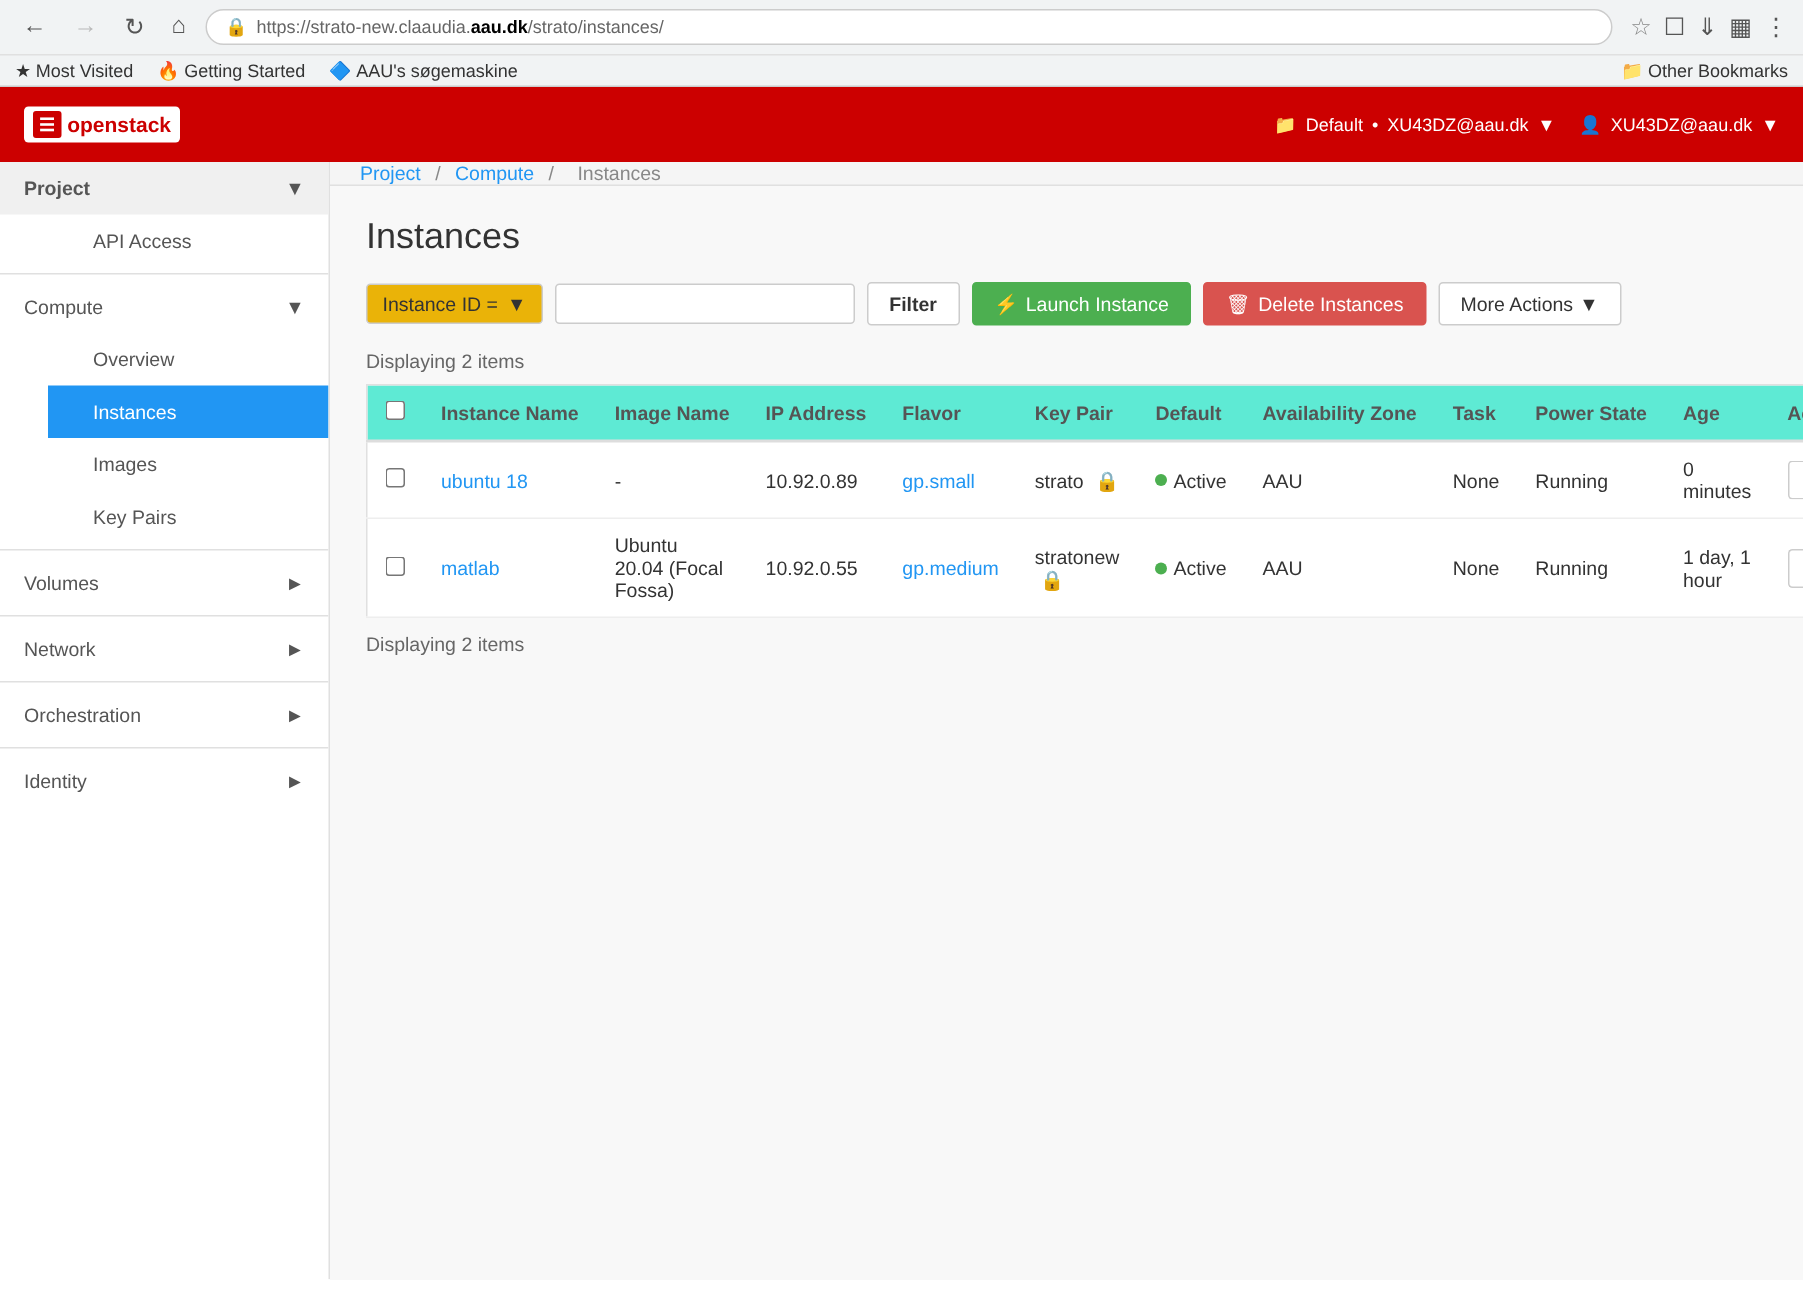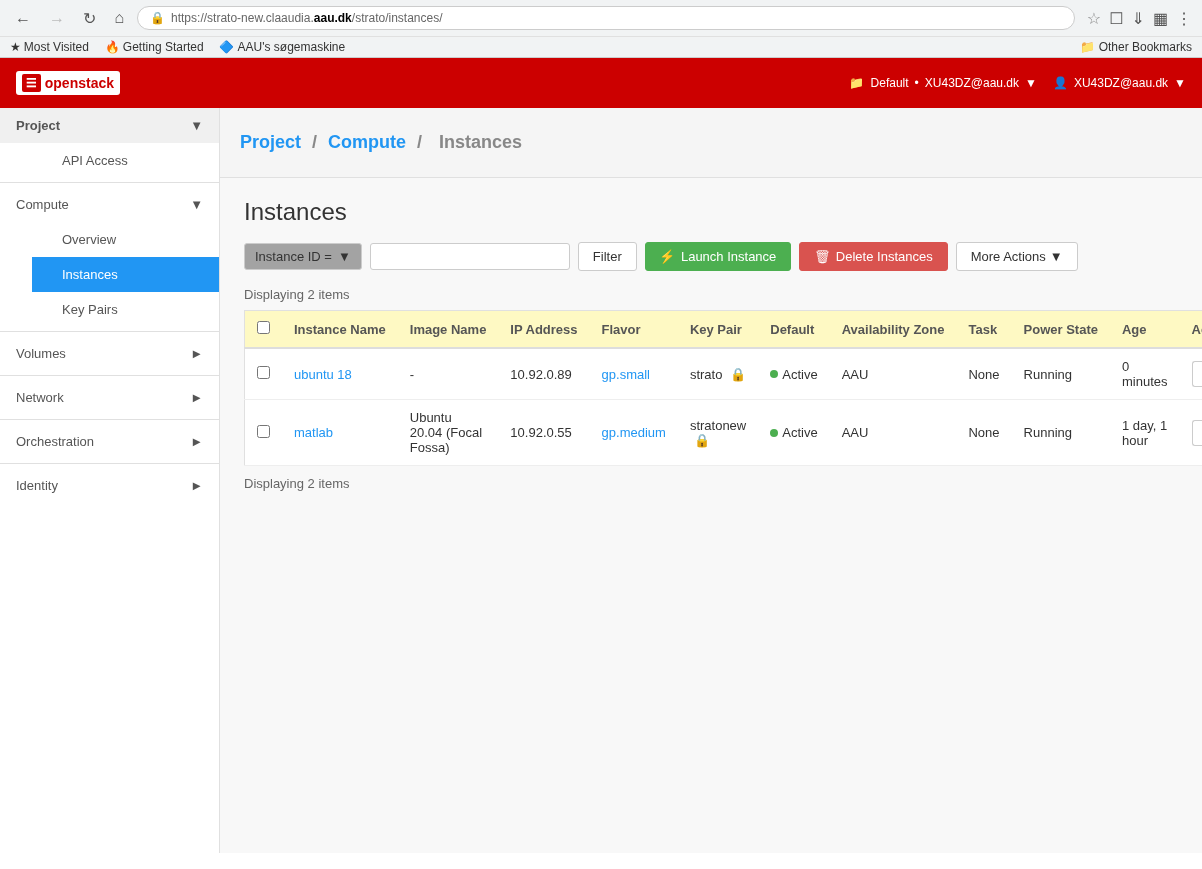--- a/index.html
+++ b/index.html
@@ -26,41 +26,41 @@
     .nav-item.sub { padding-left: 30px; margin-left: 32px; }
     .nav-separator { height: 1px; background: #e0e0e0; margin: 4px 0; }
 
     
     .top-header { background: #cc0000; display: flex; align-items: center; justify-content: space-between; padding: 0 16px; height: 50px; }
     .top-header-brand { display: flex; align-items: center; gap: 8px; color: white; font-size: 15px; font-weight: bold; }
     .top-header-right { display: flex; align-items: center; gap: 16px; color: white; font-size: 12px; }
 
     
     .content { flex: 1; overflow-y: auto; background: #f8f8f8; }
-    .breadcrumb { background: #f5f5f5; padding: 24px 20px; border-bottom: 1px solid #e0e0e0; font-size: 18px; color: #555; font-weight: bold; }
+    .breadcrumb { background: #f5f5f5; padding: 0 20px; border-bottom: 1px solid #e0e0e0; font-size: 13px; color: #555; }
     .breadcrumb a { color: #2196F3; text-decoration: none; }
     .breadcrumb span { margin: 0 6px; color: #888; }
 
     .page-content { padding: 20px 24px; }
     .page-title { font-size: 24px; font-weight: 300; color: #333; margin-bottom: 16px; }
 
     .toolbar { display: flex; align-items: center; gap: 8px; margin-bottom: 16px; flex-wrap: wrap; }
-    .filter-dropdown { display: flex; align-items: center; background: #a3a3a3; border: 1px solid #ccc; border-radius: 3px; padding: 5px 10px; cursor: pointer; gap: 6px; font-size: 13px; }
+    .filter-dropdown { display: flex; align-items: center; background: #eab308; border: 1px solid #ccc; border-radius: 3px; padding: 5px 10px; cursor: pointer; gap: 6px; font-size: 13px; }
     .filter-input { border: 1px solid #ccc; border-radius: 3px; padding: 5px 10px; font-size: 13px; width: 200px; }
     .btn { padding: 6px 14px; border-radius: 3px; border: 1px solid transparent; cursor: pointer; font-size: 13px; display: inline-flex; align-items: center; gap: 5px; }
-    .btn-default { background: #fff; border-color: #ccc; color: #333; }
+    .btn-default { background: #fff; border-color: #ccc; color: #333; font-weight: bold; }
     .btn-primary { background: #4caf50; border-color: #4caf50; color: white; }
     .btn-danger { background: #d9534f; border-color: #d9534f; color: white; }
     .btn-more { background: #fff; border-color: #ccc; color: #333; display: flex; align-items: flex-end; gap: 4px; }
 
     .displaying { font-size: 13px; color: #666; margin-bottom: 8px; }
 
     
     .instances-table { width: 100%; border-collapse: collapse; background: #fff; border: 1px solid #e0e0e0; }
-    .instances-table th { background: #fef9c3; padding: 10px 12px; text-align: left; font-size: 13px; font-weight: 600; color: #555; border-bottom: 2px solid #ddd; white-space: nowrap; }
+    .instances-table th { background: #5eead4; padding: 10px 12px; text-align: left; font-size: 13px; font-weight: 600; color: #555; border-bottom: 2px solid #ddd; white-space: nowrap; }
     .instances-table td { padding: 10px 12px; border-bottom: 1px solid #eee; font-size: 13px; vertical-align: middle; }
     .instances-table a { color: #2196F3; text-decoration: none; }
     .checkbox-col { width: 30px; }
 
     .status-badge { display: inline-flex; align-items: center; gap: 4px; }
     .status-dot { width: 8px; height: 8px; border-radius: 50%; background: #4caf50; display: inline-block; }
 
     .action-btn-group { display: flex; align-items: center; gap: 0; }
     .action-main-btn { padding: 5px 12px; background: #fff; border: 1px solid #ccc; border-right: none; border-radius: 3px 0 0 3px; font-size: 12px; cursor: pointer; white-space: nowrap; }
 
@@ -135,20 +135,23 @@
       <div class="nav-separator"></div>
       <div class="nav-item" style="display:flex; justify-content:space-between;">
         <span>Compute</span>
         <span>▼</span>
       </div>
       <div class="nav-item sub">
         <span>Overview</span>
       </div>
       <div class="nav-item sub active">
         <span>Instances</span>
+      </div>
+      <div class="nav-item sub">
+        <span>Images</span>
       </div>
       <div class="nav-item sub">
         <span>Key Pairs</span>
       </div>
       <div class="nav-separator"></div>
       <div class="nav-item" style="display:flex; ">
         <span>Volumes</span>
         <span>►</span>
       </div>
       <div class="nav-separator"></div>

